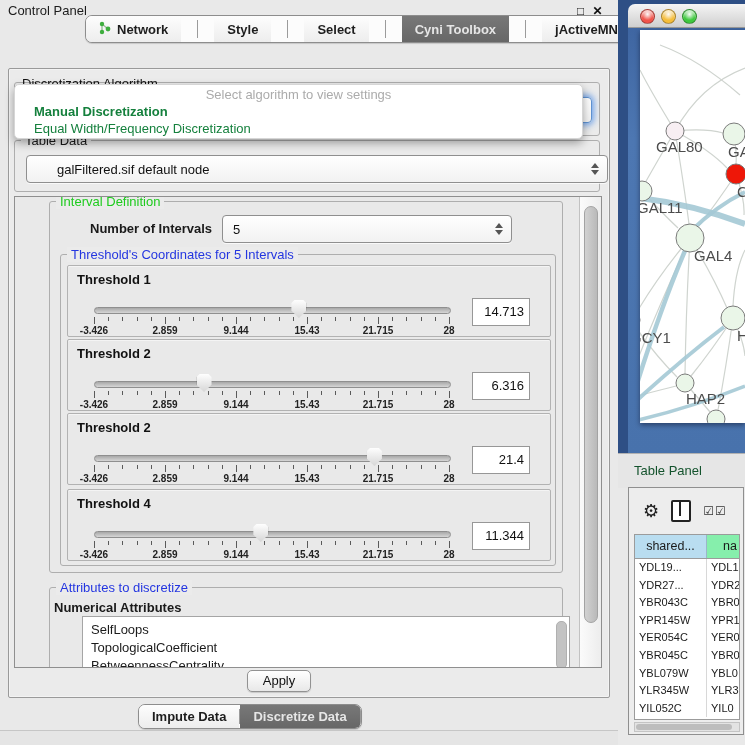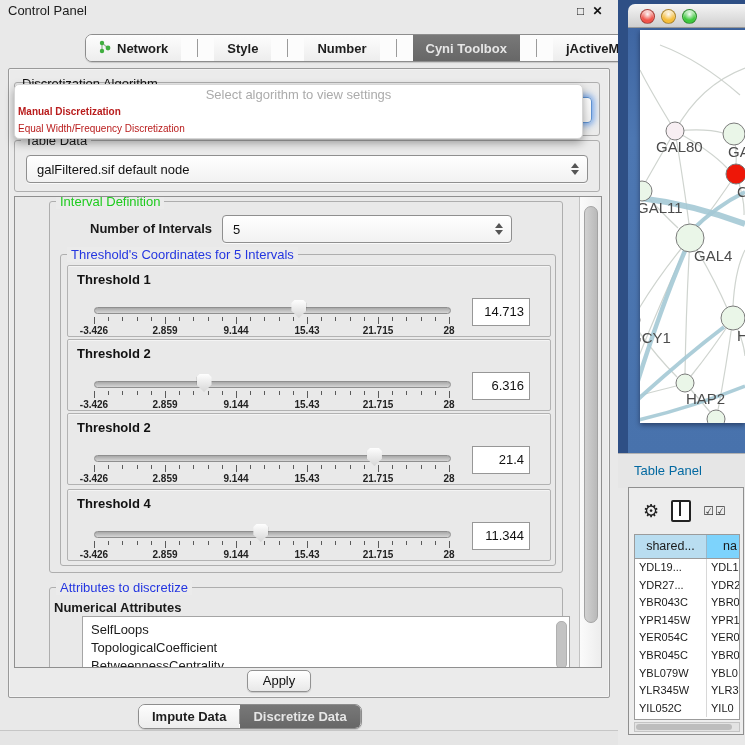--- a/index.html
+++ b/index.html
@@ -26,21 +26,21 @@
   .combo .val{flex:1;padding-left:10px;font-size:13px;color:#111;overflow:hidden;white-space:nowrap;}
   .stepper{width:16px;display:flex;flex-direction:column;align-items:center;justify-content:center;gap:2px;margin-right:4px;}
   .stepper i{width:0;height:0;border-left:4px solid transparent;border-right:4px solid transparent;}
   .stepper i.up{border-bottom:5px solid #555;}
   .stepper i.dn{border-top:5px solid #555;}
   .focus-ring{box-shadow:0 0 6px 2px rgba(90,150,235,.85);border-color:#5f93d2;}
 
   
   .popup{left:14px;top:84px;width:569px;height:55px;background:#fff;border:1px solid #d6d6d6;border-radius:5px;box-shadow:0 4px 10px rgba(0,0,0,.35);z-index:10;padding-top:1px;box-sizing:border-box;}
   .popup .hint{text-align:center;color:#ababab;font-size:13px;height:17px;line-height:17px;}
-  .popup .opt{height:17px;line-height:17px;padding-left:3px;font-size:10px;color:#b91c1c;white-space:nowrap;overflow:hidden;}
+  .popup .opt{height:17px;line-height:17px;padding-left:19px;font-size:13px;color:#15803d;white-space:nowrap;overflow:hidden;}
   .popup .opt.bold{font-weight:bold;}
 
   
   .scrollpanel{left:14px;top:196px;width:586px;height:470px;border:1px solid #8f8f8f;background:#e9e9e9;overflow:hidden;}
   .vtrack{background:linear-gradient(to right,#fbfbfb,#ececec);border-left:1px solid #c2c2c2;}
   .vthumb{background:linear-gradient(to right,#d2d2d2,#b9b9b9);border:1px solid #a3a3a3;border-radius:7px;}
 
   
   .thresh-box{position:absolute;left:6px;width:482px;height:70px;border:1px solid #b2b2b2;border-radius:2px;background:#e9e9e9;box-shadow:inset 0 1px 0 #f4f4f4;}
   .thresh-label{position:absolute;left:9px;top:6px;font-weight:bold;font-size:13px;color:#111;}
@@ -63,65 +63,65 @@
 
   
   .net-block{left:618px;top:0;width:127px;height:453px;background:#2e4f85;}
   .mac-win{position:absolute;left:10px;top:4px;width:117px;height:449px;background:linear-gradient(180deg,#3c629e,#4d77b2 30%,#4872ac);border-top-left-radius:7px;}
   .mac-titlebar{position:absolute;left:0;top:0;width:117px;height:23px;background:linear-gradient(#f5f5f5,#cfcfcf);border-top-left-radius:7px;border-bottom:1px solid #999;}
   .light{position:absolute;top:5px;width:13px;height:13px;border-radius:50%;border:1px solid rgba(0,0,0,.3);box-shadow:inset 0 2px 2px rgba(255,255,255,.55);}
   .canvas{position:absolute;left:12px;top:26px;width:105px;height:393px;background:#fff;box-shadow:0 2px 5px rgba(0,0,20,.45);}
 
   
   .tp-header{left:618px;top:453px;width:127px;height:34px;background:#e6e6e6;border-top:1px solid #b2b2b2;}
-  .tp-title{position:absolute;left:16px;top:9px;font-size:13px;color:#0369a1;}
+  .tp-title{position:absolute;left:16px;top:9px;font-size:13px;color:#14532d;}
   .tp-box{left:628px;top:487px;width:116px;height:248px;border:1px solid #8f8f8f;background:#ededed;box-sizing:border-box;}
   .tp-toolbar{position:absolute;left:0;top:0;width:100%;height:46px;display:flex;align-items:center;gap:12px;padding-left:14px;box-sizing:border-box;}
   .gear{font-size:18px;color:#222;line-height:18px;}
   .splitcols{width:16px;height:18px;border:2px solid #222;border-radius:2px;position:relative;background:#fff;}
   .splitcols::after{content:"";position:absolute;left:6px;top:0;width:2px;height:14px;background:#222;}
   .checks{font-size:12px;color:#333;letter-spacing:1px;}
   .tp-table{position:absolute;left:5px;top:46px;width:106px;height:186px;background:#fff;border:1px solid #9b9b9b;overflow:hidden;box-sizing:border-box;}
   .tp-head{display:flex;height:23px;border-bottom:1px solid #9b9b9b;}
   .tp-hc{box-sizing:border-box;font-size:12.5px;line-height:23px;overflow:hidden;white-space:nowrap;}
   .tp-hc.c1{width:72px;background:#b9ddf0;border-right:1px solid #9ab7c8;text-align:center;}
-  .tp-hc.c2{flex:1;background:#7dd3fc;text-align:right;padding-right:2px;}
+  .tp-hc.c2{flex:1;background:#86efac;text-align:right;padding-right:2px;}
   .tp-row{display:flex;height:17.6px;font-size:11px;line-height:17.6px;white-space:nowrap;justify-content:space-between;}
   .tp-c1{width:72px;padding-left:4px;box-sizing:border-box;overflow:hidden;border-right:1px solid #d8d8d8;}
   .tp-c2{flex:1;padding-left:4px;overflow:hidden;}
   .htrack{position:absolute;left:5px;top:234px;width:106px;height:10px;background:#e3e3e3;border:1px solid #c4c4c4;box-sizing:border-box;}
   .hthumb{position:absolute;left:1px;top:1px;width:96px;height:6px;background:#bdbdbd;border-radius:4px;}
 </style>
 </head>
 <body>
 
 <div id="root">
 
   <div class="abs cp-title">Control Panel</div>
   <div class="abs win-btn" style="left:573px;">□</div>
   <div class="abs win-btn" style="left:590px;font-weight:bold;">✕</div>
 
-  <div class="abs tabbar" style="left:85px;top:34px;height:26px;gap:16px;" id="top-tabbar">
+  <div class="abs tabbar" style="left:85px;top:15px;height:26px;gap:16px;" id="top-tabbar">
       <div class="tab">
         <span><svg width="13" height="14" viewBox="0 0 13 14">
             <line x1="3" y1="3" x2="3" y2="11" stroke="#9bbf9b" stroke-width="1.4"></line>
             <line x1="3" y1="3" x2="9" y2="8" stroke="#9bbf9b" stroke-width="1.4"></line>
             <circle cx="3" cy="3" r="2.2" fill="#3fae3f"></circle>
             <circle cx="3" cy="11" r="2.2" fill="#3fae3f"></circle>
             <circle cx="9" cy="8" r="2.4" fill="#3fae3f"></circle>
           </svg></span>
         <span>Network</span>
       </div>
       <div class="tab-div"></div>
       <div class="tab">
         <span>Style</span>
       </div>
       <div class="tab-div"></div>
       <div class="tab">
-        <span>Number</span>
+        <span>Select</span>
       </div>
       <div class="tab-div"></div>
       <div class="tab selected">
         <span>Cyni Toolbox</span>
       </div>
       <div class="tab-div"></div>
       <div class="tab">
         <span>jActiveMNodules</span>
       </div>
     </div>
@@ -140,21 +140,21 @@
 
   <div class="abs popup">
     <div class="hint">Select algorithm to view settings</div>
     <div class="opt bold">Manual Discretization</div>
     <div class="opt">Equal Width/Frequency Discretization</div>
   </div>
 
   <div class="abs group" style="left:14px;top:140px;width:584px;height:50px;background:#ebebeb;">
     <span class="group-label">Table Data</span>
   </div>
-  <div class="abs combo" style="left:26px;top:155px;width:560px;height:26px;">
+  <div class="abs combo" style="left:26px;top:155px;width:560px;height:26px;padding-left:20px;">
     <div class="val">galFiltered.sif default node</div>
     <div class="stepper">
         <i class="up"></i>
         <i class="dn"></i>
       </div>
   </div>
 
   <div class="abs scrollpanel">
 
     <div class="abs group" style="left:34px;top:4px;width:512px;height:370px;background:#e9e9e9;">

